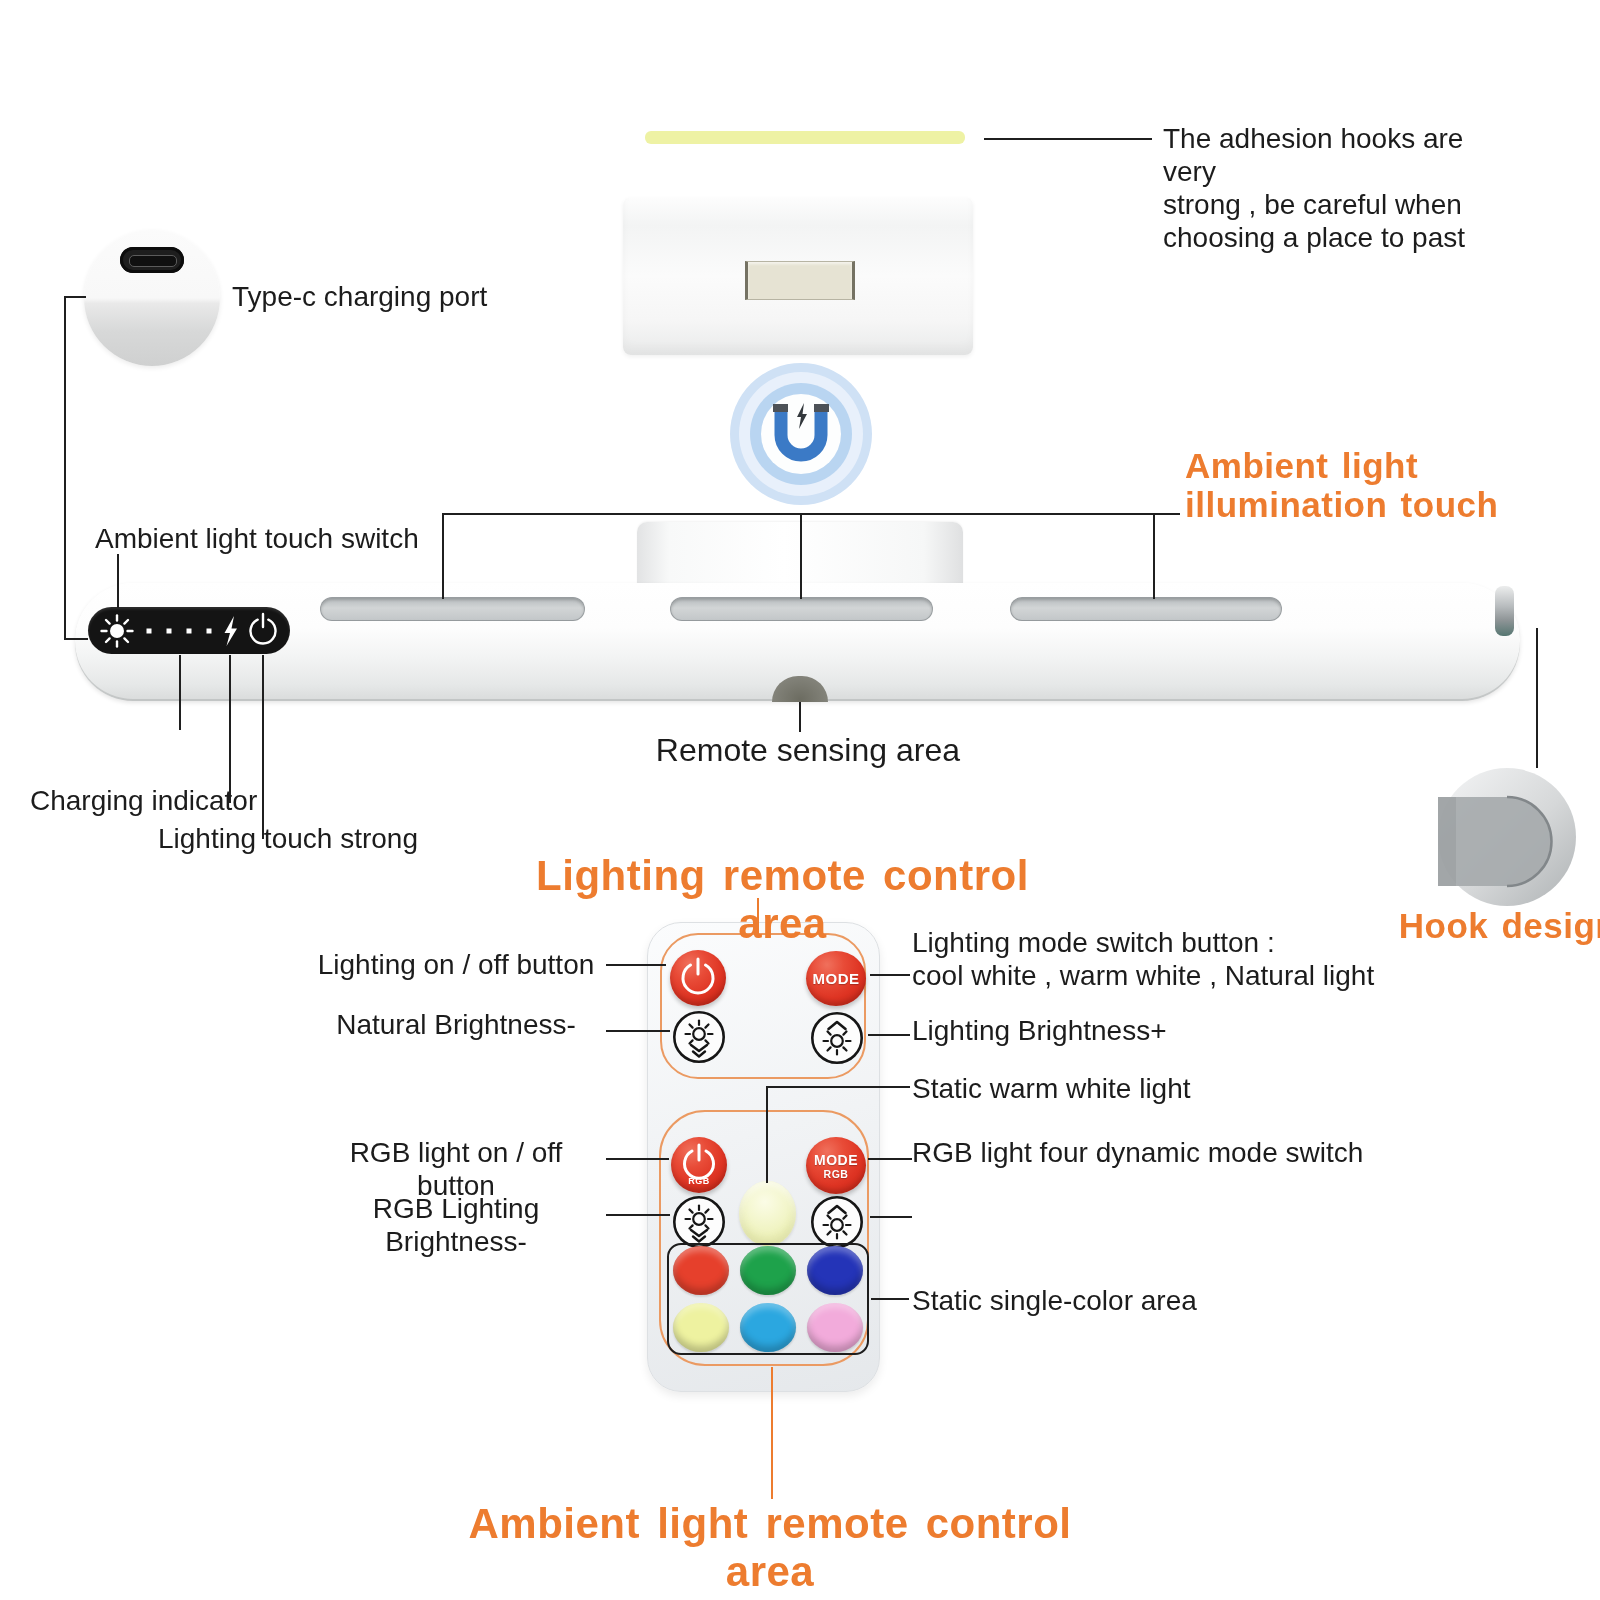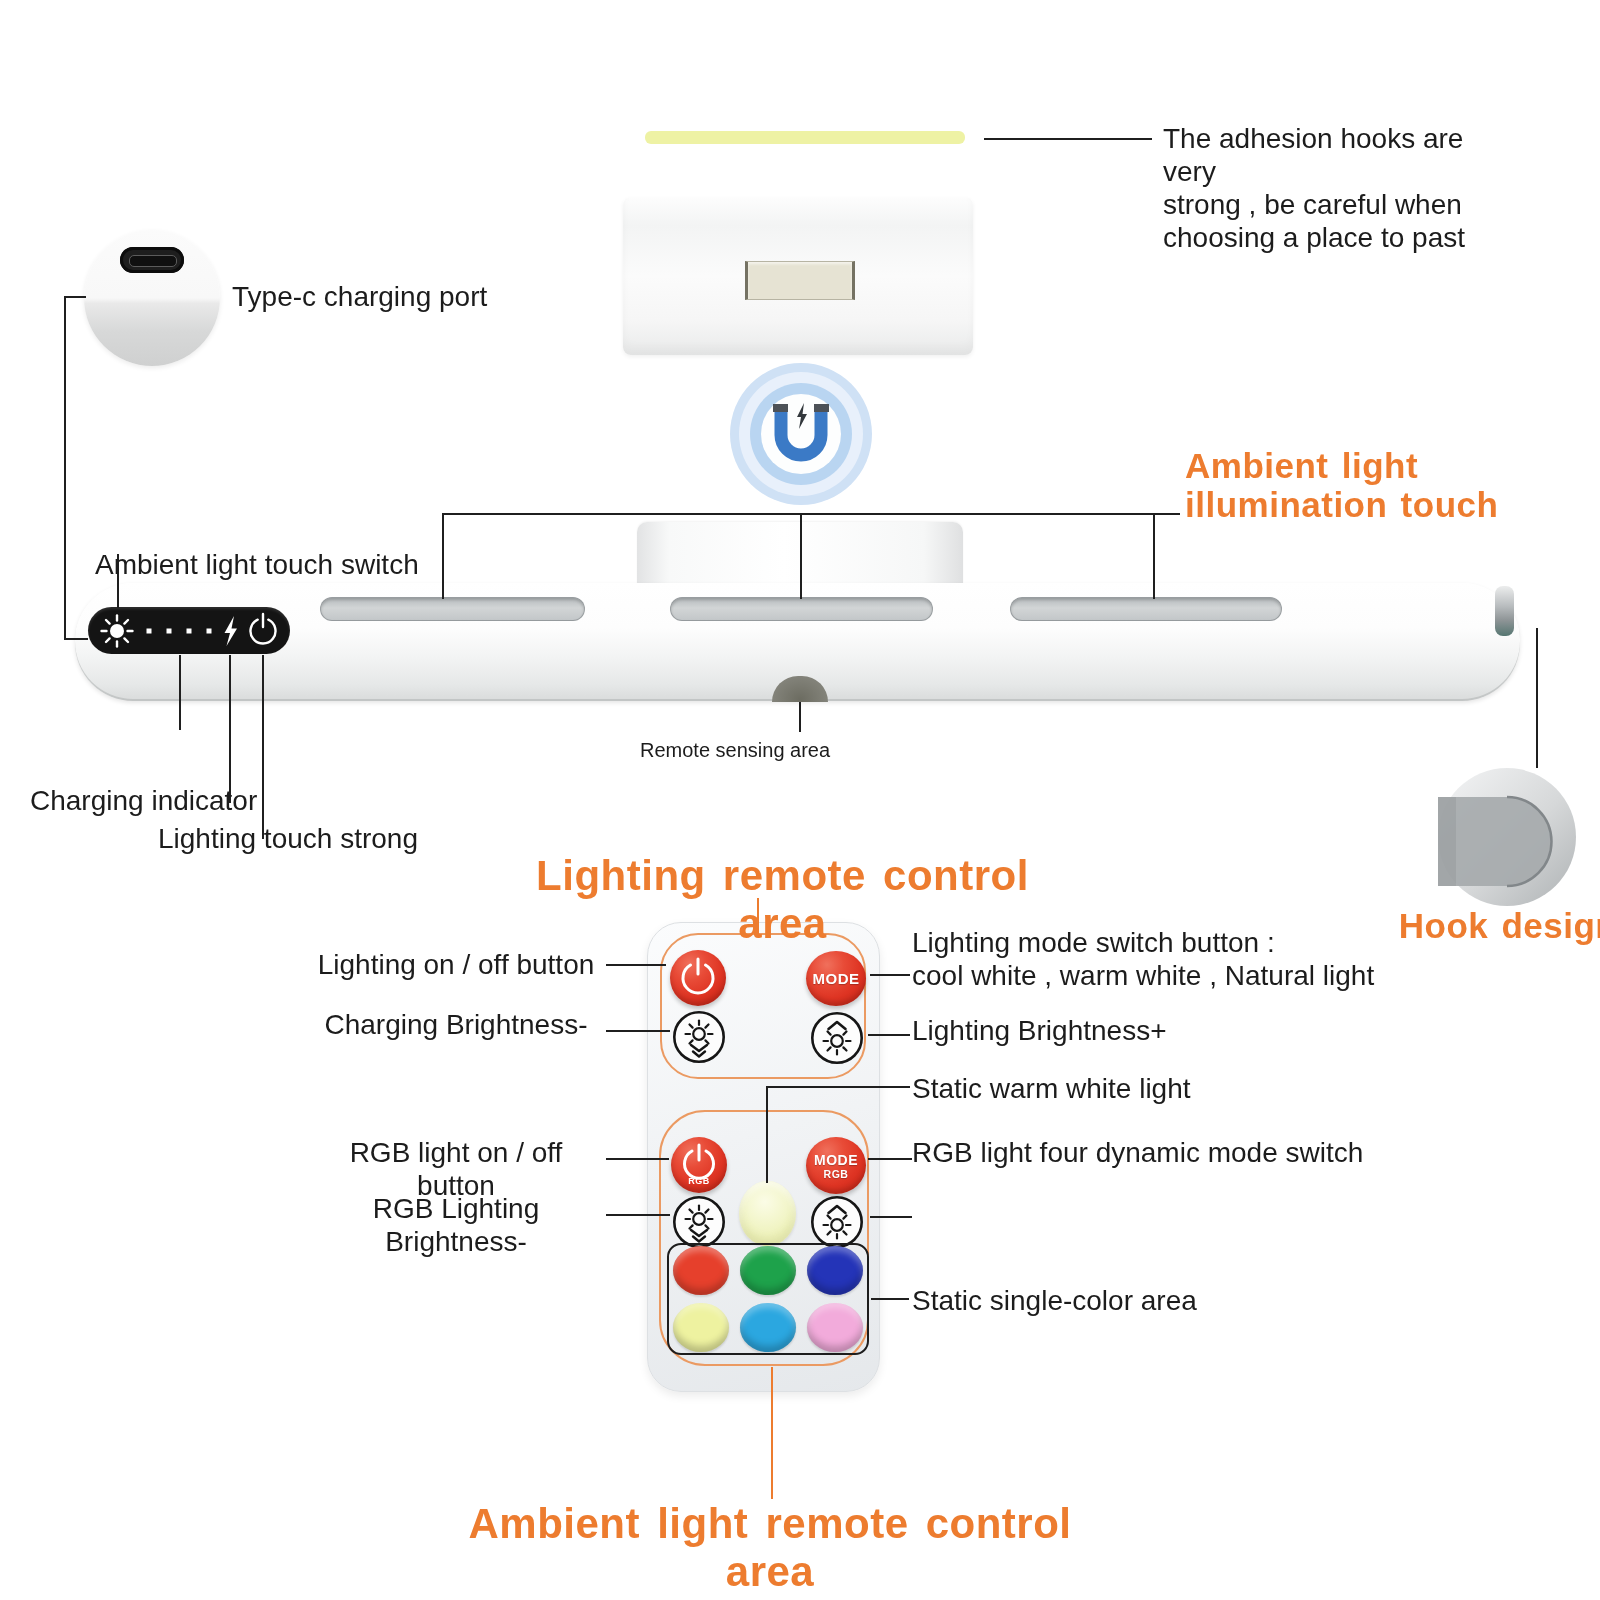--- a/index.html
+++ b/index.html
@@ -145,32 +145,32 @@
       </g>
       <path d="M146 9 L136.5 26 L142 26 L138.5 39 L149 21.5 L143.5 21.5 Z" fill="#fff"></path>
       <g stroke="#fff" stroke-width="2.4" fill="none" stroke-linecap="round">
         <path d="M 169.7 12.7 A 12.5 12.5 0 1 0 180.3 12.7"></path>
         <line x1="175" y1="7" x2="175" y2="20"></line>
       </g>
     </svg>
   </div>
   <div class="sensor"></div>
 
-  <div class="label" style="left:95px;top:548px">Ambient light touch switch</div>
+  <div class="label" style="left:95px;top:522px">Ambient light touch switch</div>
   <div class="lv" style="left:117px;top:554px;height:54px"></div>
 
   <div class="lv" style="left:179px;top:655px;height:75px"></div>
 
   <div class="label" style="left:30px;top:784px">Charging indicator</div>
   <div class="lv" style="left:229px;top:655px;height:148px"></div>
 
   <div class="label" style="left:158px;top:822px">Lighting touch strong</div>
   <div class="lv" style="left:262px;top:655px;height:184px"></div>
 
-  <div class="label" style="left:640px;top:734px;width:320px;text-align:left;font-size:20px">Remote sensing area</div>
+  <div class="label" style="left:640px;top:734px;width:320px;text-align:right;font-size:32px">Remote sensing area</div>
   <div class="lv" style="left:799px;top:702px;height:30px"></div>
 
   <div class="lh" style="left:442px;top:513px;width:738px"></div>
   <div class="lv" style="left:442px;top:513px;height:86px"></div>
   <div class="lv" style="left:800px;top:513px;height:86px"></div>
   <div class="lv" style="left:1153px;top:513px;height:86px"></div>
   <div class="sub-heading" style="left:1185px;top:446px">Ambient light
 illumination touch</div>
 
   <div class="lv" style="left:1536px;top:628px;height:140px"></div>
@@ -308,21 +308,21 @@
       <div class="swatch" style="background: rgb(242, 171, 219);"></div>
     </div>
 
   <div class="label r-label" style="top:948px">Lighting on / off button</div>
   <div class="lh" style="left:606px;top:964px;width:60px"></div>
 
   <div class="label" style="left:912px;top:926px">Lighting mode switch button :
 cool white , warm white , Natural light</div>
   <div class="lh" style="left:870px;top:974px;width:40px"></div>
 
-  <div class="label r-label" style="top:1008px">Charging Brightness-</div>
+  <div class="label r-label" style="top:1008px">Natural Brightness-</div>
   <div class="lh" style="left:606px;top:1030px;width:64px"></div>
 
   <div class="label" style="left:912px;top:1014px">Lighting Brightness+</div>
   <div class="lh" style="left:868px;top:1034px;width:42px"></div>
 
   <div class="label" style="left:912px;top:1072px">Static warm white light</div>
   <div class="lh" style="left:766px;top:1086px;width:144px"></div>
   <div class="lv" style="left:766px;top:1086px;height:97px"></div>
 
   <div class="label r-label" style="top:1136px">RGB light on / off button</div>

